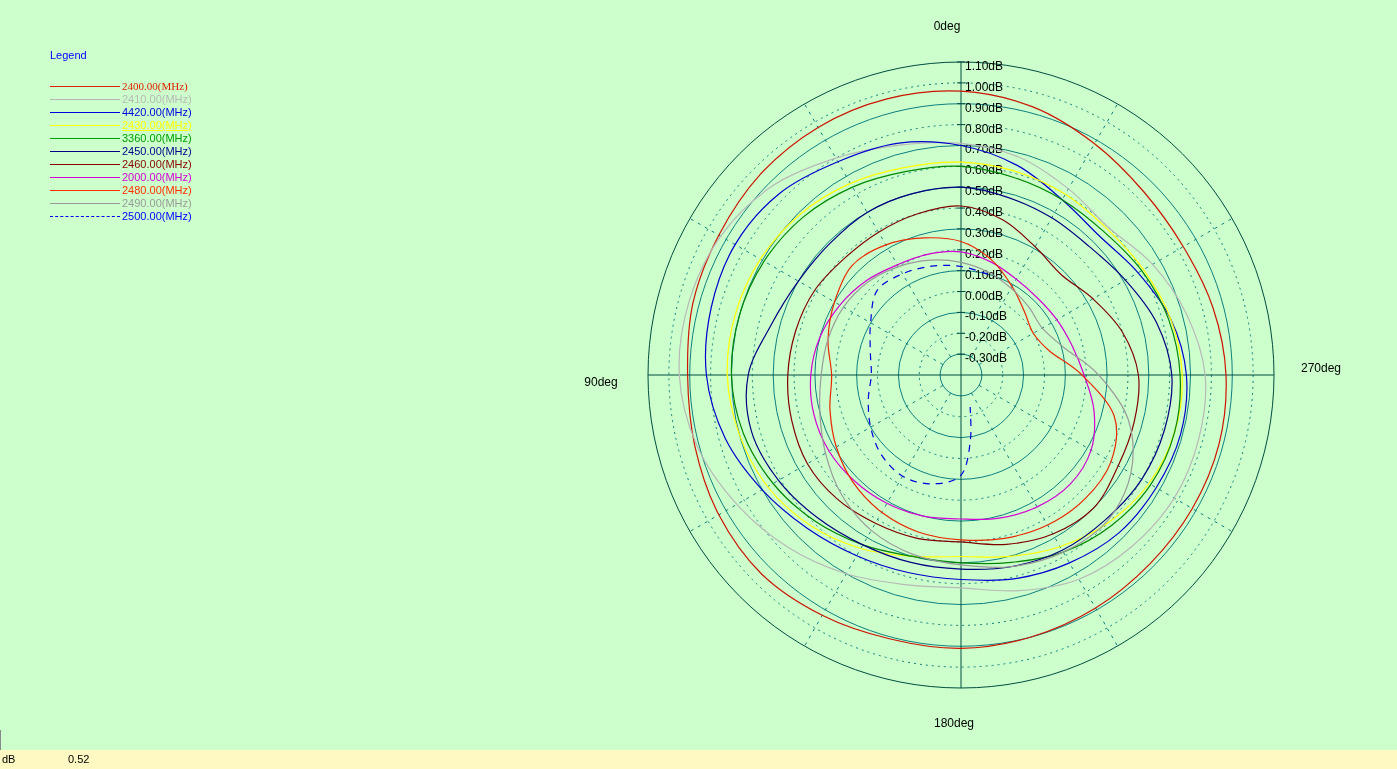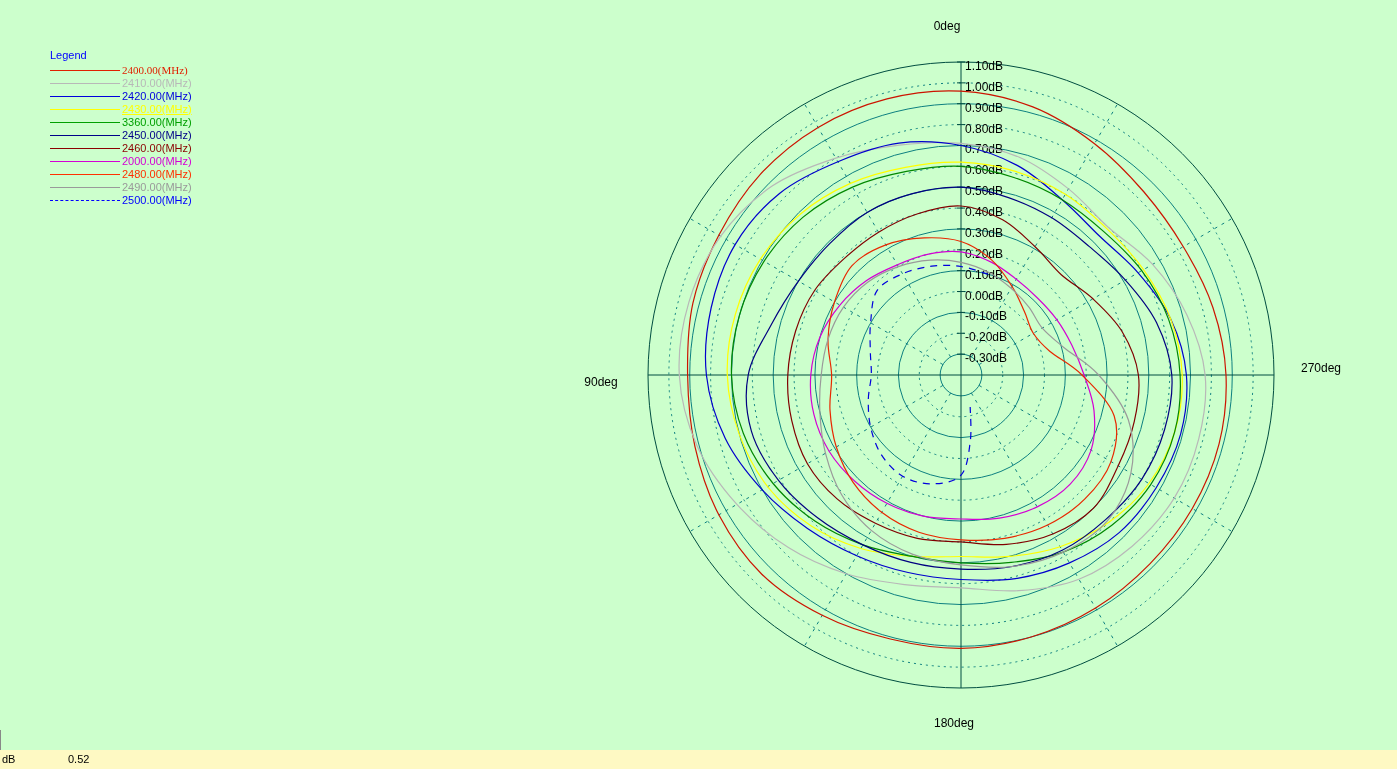--- a/index.html
+++ b/index.html
@@ -6,21 +6,21 @@
   body{
     width:1397px;height:769px;position:relative;overflow:hidden;
     background:#ccffcc;
     font-family:"Liberation Sans", sans-serif;
     -webkit-font-smoothing:none;
   }
   #chart-area{position:absolute;left:0;top:0;width:1397px;height:750px;}
   #legend{
     position:absolute;left:50px;top:49px;font-size:11px;line-height:13px;
   }
-  #legend .legend-title{font-size:11px;margin-bottom:2px;}
+  #legend .legend-title{font-size:11px;margin-bottom:18px;}
   .legend-item{display:flex;align-items:center;height:13px;white-space:nowrap;}
   .legend-item .sw{display:inline-block;width:70px;height:0;border-top-width:1px;border-top-style:solid;margin-right:2px;}
   .legend-item .sw.dashed{border-top-style:dashed;}
   #statusbar{
     position:absolute;left:0;top:750px;width:1397px;height:27px;
     background:#fef9c3;font-size:11px;color:#000;
   }
   #statusbar .sb-left-label{position:absolute;left:2px;top:3px;}
   #statusbar .sb-left-value{position:absolute;left:68px;top:3px;}
   #statusbar .sb-center-label{position:absolute;left:944px;top:3px;margin-top:48px;}
@@ -113,21 +113,21 @@
       <div class="legend-item">
         <span class="sw" style="border-top-color: rgb(224, 32, 0);"></span>
         <span style="color: rgb(224, 32, 0); font-family: Liberation Serif, serif;">2400.00(MHz)</span>
       </div>
       <div class="legend-item">
         <span class="sw" style="border-top-color: rgb(184, 184, 184);"></span>
         <span style="color: rgb(184, 184, 184);">2410.00(MHz)</span>
       </div>
       <div class="legend-item">
         <span class="sw" style="border-top-color: rgb(0, 0, 221);"></span>
-        <span style="color: rgb(0, 0, 221);">2420.00(MHz)</span>
+        <span style="color: rgb(0, 0, 221);">4420.00(MHz)</span>
       </div>
       <div class="legend-item">
         <span class="sw" style="border-top-color: rgb(255, 255, 0);"></span>
         <span style="color: rgb(255, 255, 0); text-decoration: underline;">2430.00(MHz)</span>
       </div>
       <div class="legend-item">
         <span class="sw" style="border-top-color: rgb(0, 160, 0);"></span>
         <span style="color: rgb(0, 160, 0);">3360.00(MHz)</span>
       </div>
       <div class="legend-item">

